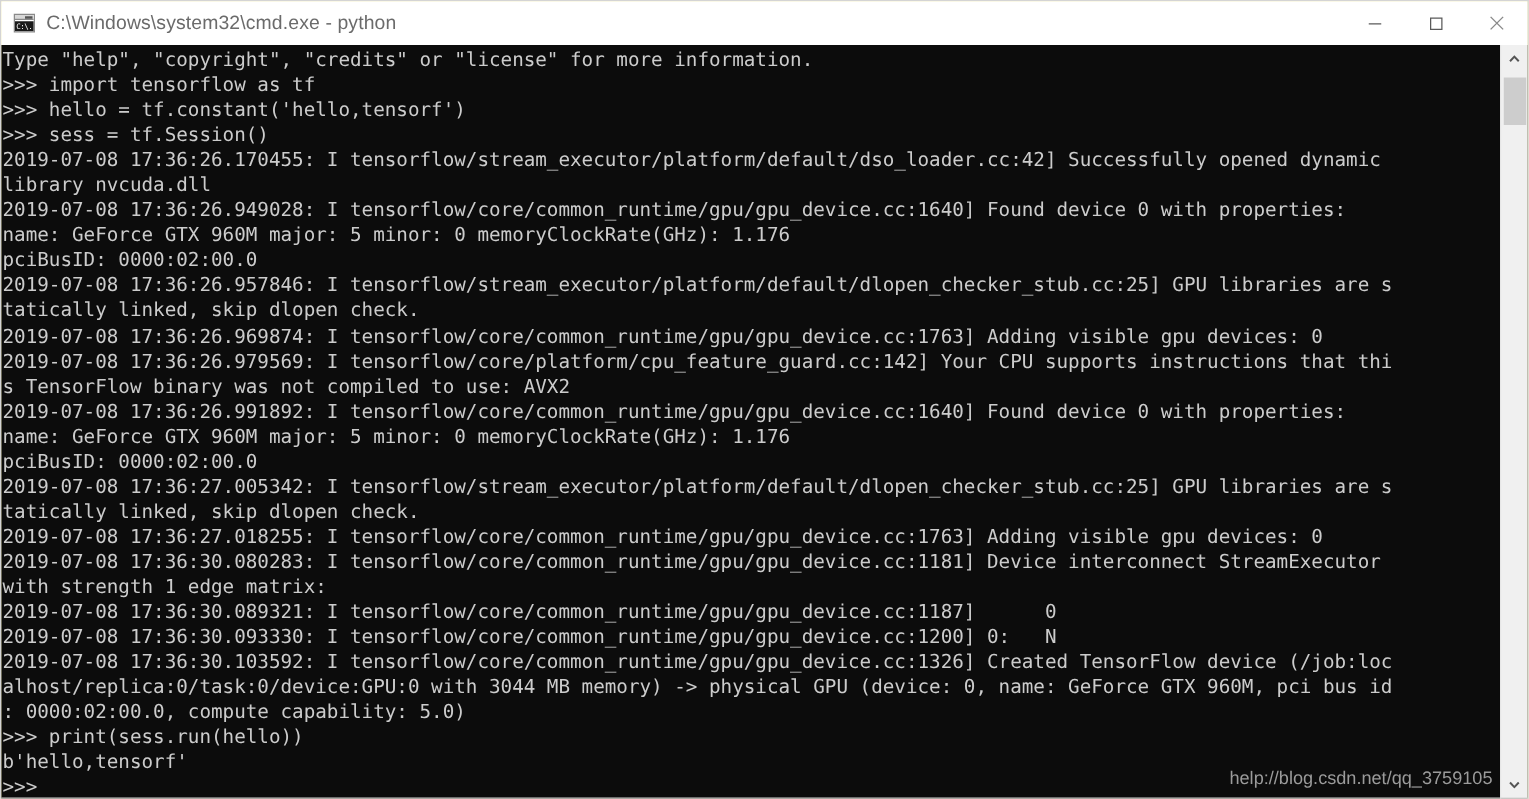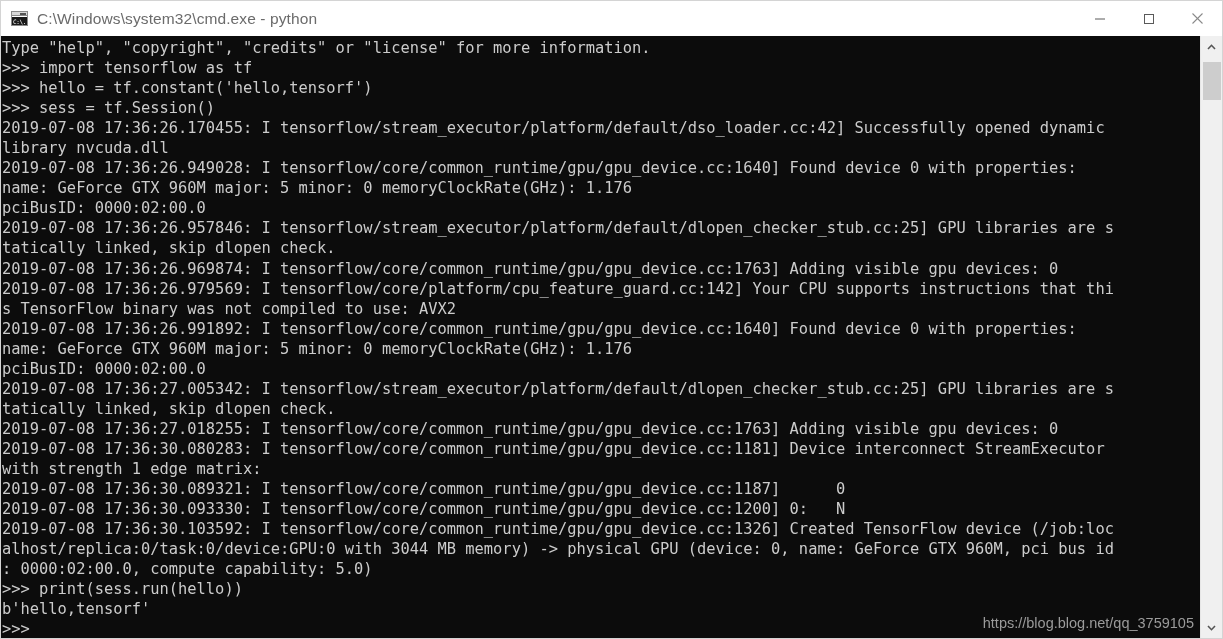--- a/index.html
+++ b/index.html
@@ -225,21 +225,21 @@
 2019-07-08 17:36:30.080283: I tensorflow/core/common_runtime/gpu/gpu_device.cc:1181] Device interconnect StreamExecutor
 with strength 1 edge matrix:
 2019-07-08 17:36:30.089321: I tensorflow/core/common_runtime/gpu/gpu_device.cc:1187]      0
 2019-07-08 17:36:30.093330: I tensorflow/core/common_runtime/gpu/gpu_device.cc:1200] 0:   N
 2019-07-08 17:36:30.103592: I tensorflow/core/common_runtime/gpu/gpu_device.cc:1326] Created TensorFlow device (/job:loc
 alhost/replica:0/task:0/device:GPU:0 with 3044 MB memory) -&gt; physical GPU (device: 0, name: GeForce GTX 960M, pci bus id
 : 0000:02:00.0, compute capability: 5.0)
 &gt;&gt;&gt; print(sess.run(hello))
 b'hello,tensorf'
 &gt;&gt;&gt;</pre>
-    <div id="watermark">https://blog.blog.net/qq_3759105</div>
+    <div id="watermark">help://blog.csdn.net/qq_3759105</div>
   </div>
 
   <div id="scrollbar">
     <div class="sb-arrow" id="sb-arrow-up">
       <svg width="9" height="6" viewBox="0 0 9 6">
         <polyline points="1,5 4.5,1.3 8,5" fill="none" stroke="#555555" stroke-width="1.6"></polyline>
       </svg>
     </div>
     <div id="sb-thumb"></div>
     <div class="sb-arrow" id="sb-arrow-down">

